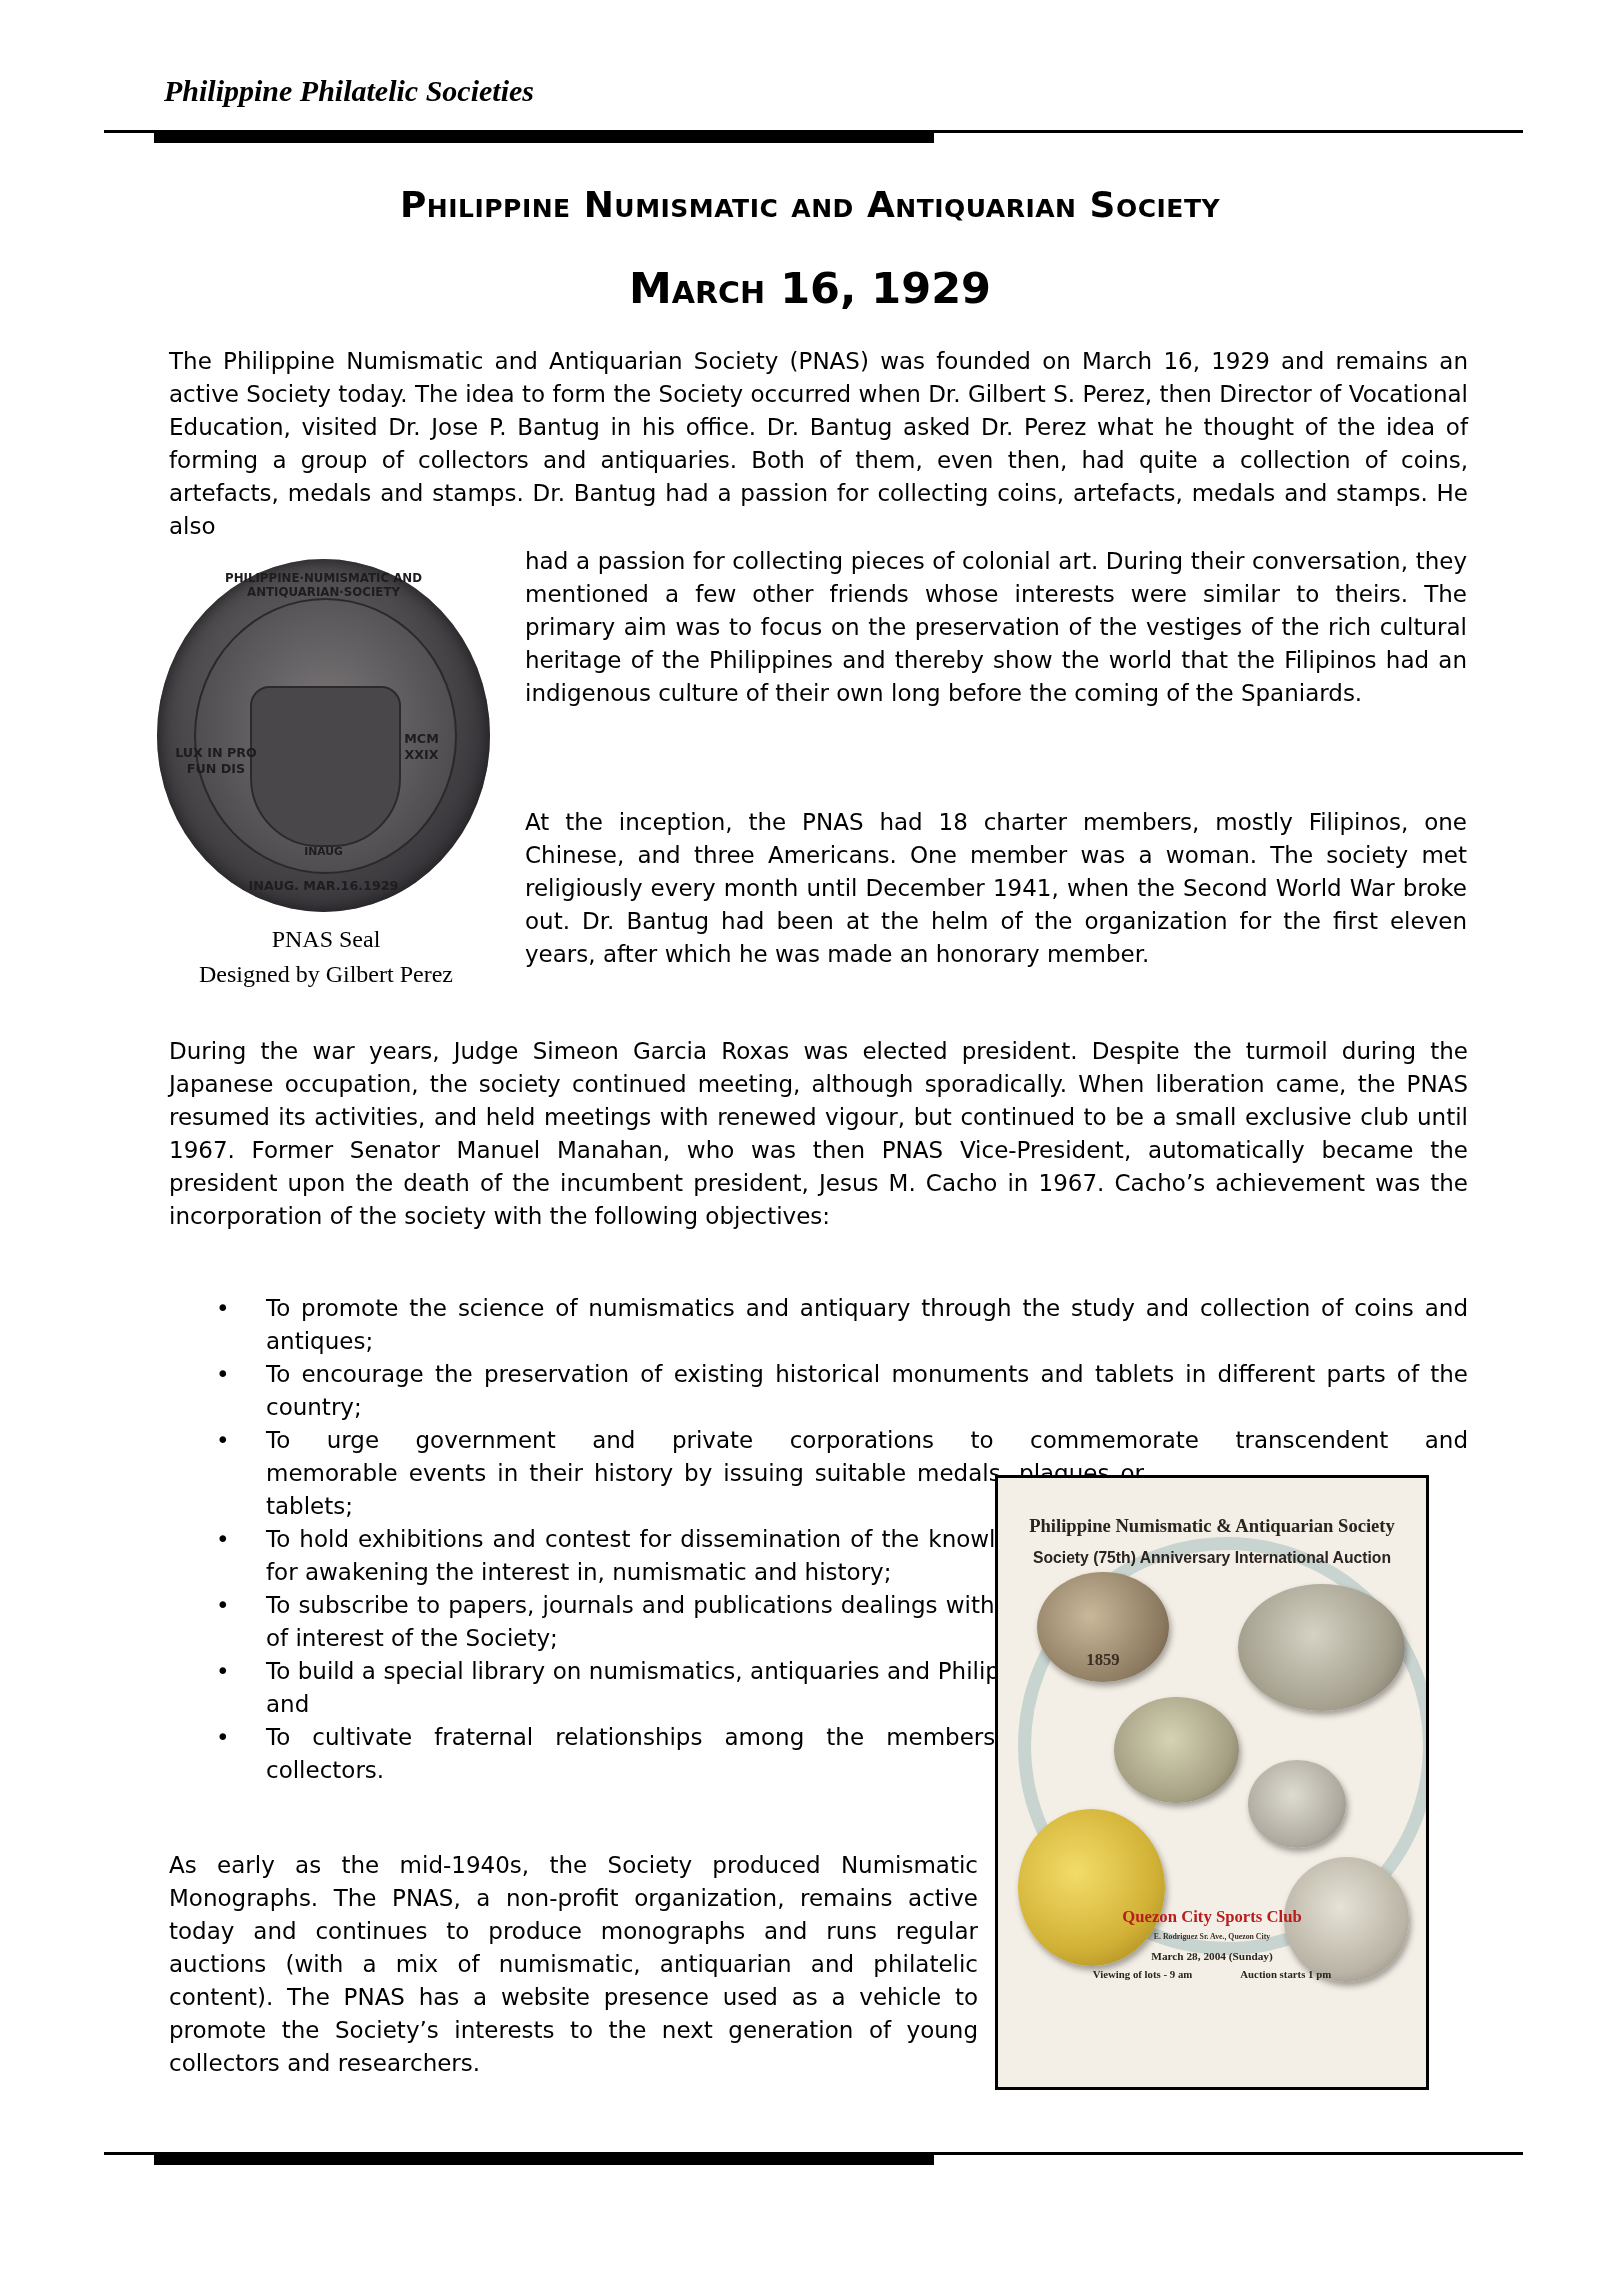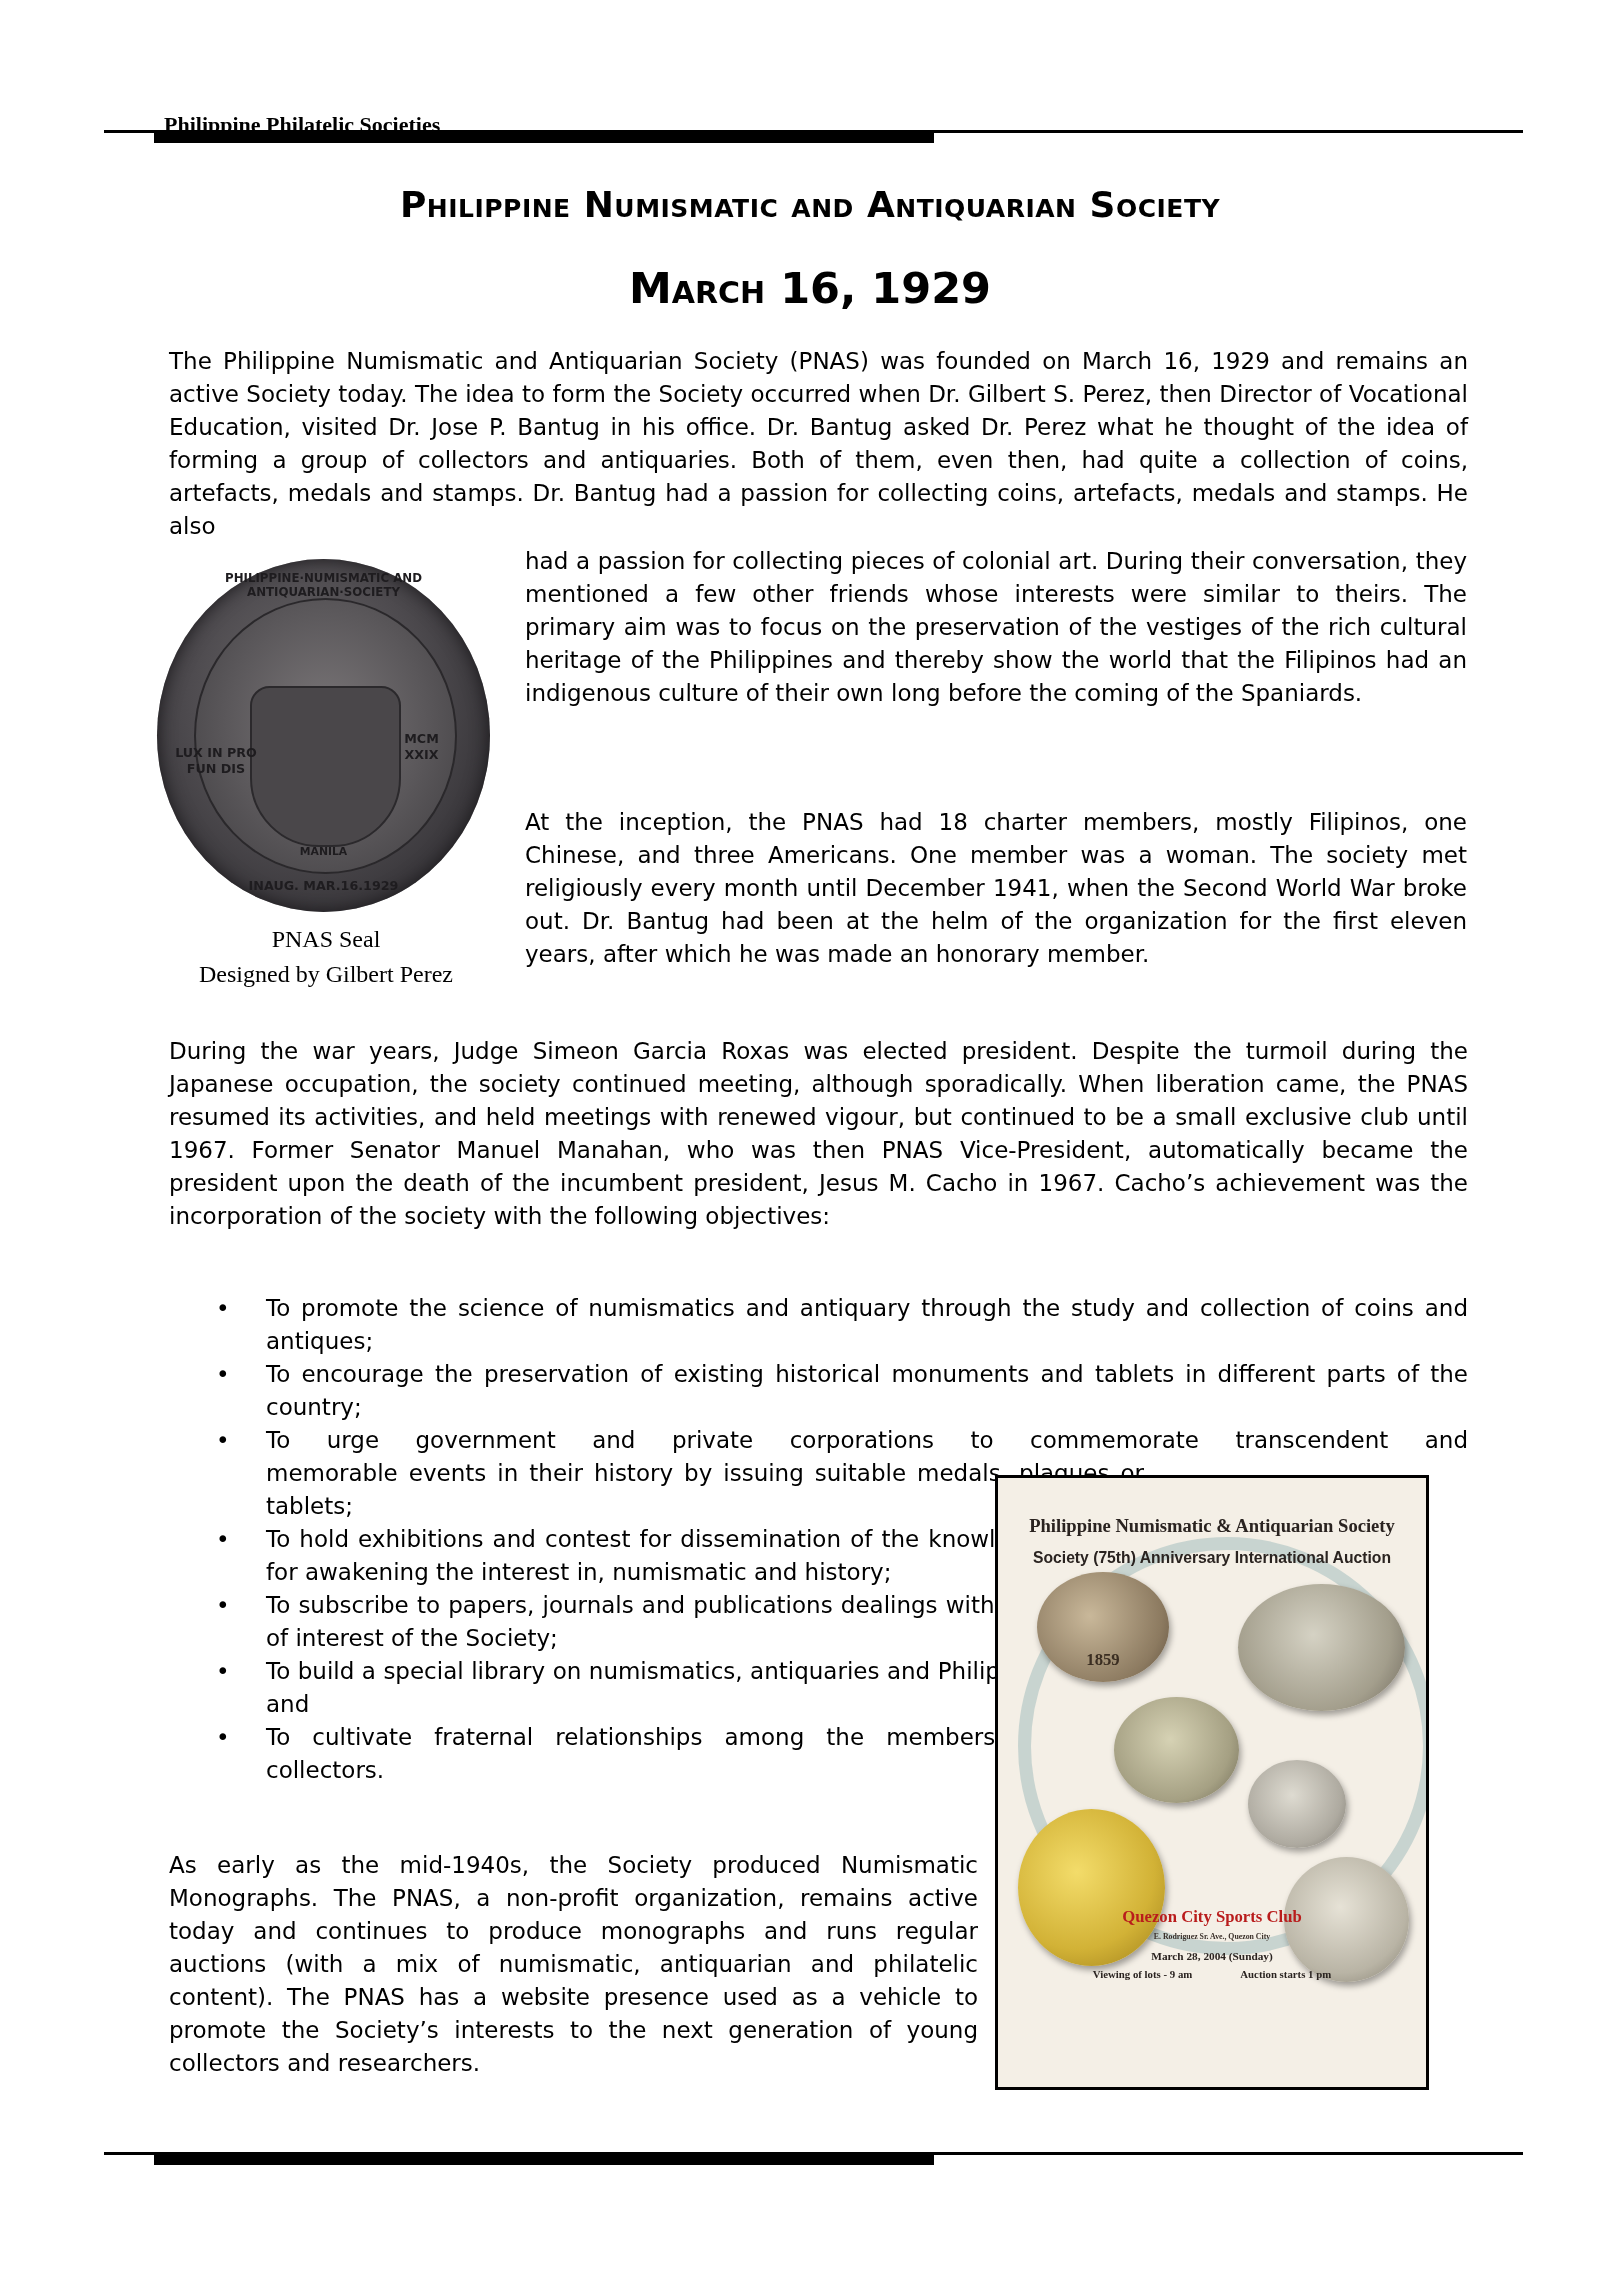--- a/index.html
+++ b/index.html
@@ -1,21 +1,21 @@
 <!DOCTYPE html>
 <html><head>
 <meta charset="utf-8">
 <style>
   html, body { margin: 0; padding: 0; background: #ffffff; }
   body { width: 1620px; height: 2293px; position: relative; overflow: hidden; color: #000; }
 
   .running-head {
     position: absolute; left: 164px; top: 74px;
-    font-family: "Liberation Serif", serif; font-weight: bold;
-    font-size: 22px; letter-spacing: 0px; margin-top: 38px;
+    font-family: "Liberation Serif", serif; font-style: italic; font-weight: bold;
+    font-size: 30px; letter-spacing: 0px;
   }
   .rule-thin { position: absolute; left: 104px; width: 1419px; height: 2.9px; background: #000; }
   .rule-thick { position: absolute; left: 154px; width: 780px; height: 9.8px; background: #000; }
 
   .title {
     position: absolute; left: 0; width: 1620px; text-align: center;
     font-family: "DejaVu Sans", sans-serif; font-weight: bold; font-variant: small-caps;
     font-size: 36px; top: 184px; letter-spacing: 0.5px;
   }
   .date {
@@ -118,21 +118,21 @@
 
 <p class="body p-abs" style="left:169px; top:345px; width:1299px; text-align-last: justify;">The Philippine Numismatic and Antiquarian Society (PNAS) was founded on March 16, 1929 and remains an active Society today. The idea to form the Society occurred when Dr. Gilbert S. Perez, then Director of Vocational Education, visited Dr. Jose P. Bantug in his office. Dr. Bantug asked Dr. Perez what he thought of the idea of forming a group of collectors and antiquaries. Both of them, even then, had quite a collection of coins, artefacts, medals and stamps. Dr. Bantug had a passion for collecting coins, artefacts, medals and stamps. He also</p>
 
 <div class="seal-wrap">
   <div class="seal">
     <div class="seal-ring-text" style="top:11.8px; font-size:11.8px;">PHILIPPINE·NUMISMATIC AND ANTIQUARIAN·SOCIETY</div>
     <div class="seal-inner"></div>
     <div class="seal-shield"></div>
     <div class="seal-ring-text" style="left:-93px; top:157px; width:196px; font-size:12.7px; line-height:15.7px; white-space:normal; padding-left:108px; box-sizing:border-box; width:196px;margin-top:29px;">LUX IN PRO FUN DIS</div>
     <div class="seal-ring-text" style="left:235px; top:172px; width:59px; font-size:12.7px; line-height:15.7px;">MCM XXIX</div>
-    <div class="seal-ring-text" style="top:286px; font-size:10.8px;">MANILA</div>
+    <div class="seal-ring-text" style="top:286px; font-size:10.8px;">INAUG</div>
     <div class="seal-ring-text" style="top:319px; font-size:12.7px;">INAUG. MAR.16.1929</div>
   </div>
   <div class="caption">
     <div>PNAS Seal</div>
     <div>Designed by Gilbert Perez</div>
   </div>
 </div>
 
 <p class="body p-abs" style="left:525px; top:545px; width:942px;">had a passion for collecting pieces of colonial art. During their conversation, they mentioned a few other friends whose interests were similar to theirs. The primary aim was to focus on the preservation of the vestiges of the rich cultural heritage of the Philippines and thereby show the world that the Filipinos had an indigenous culture of their own long before the coming of the Spaniards.</p>
 

